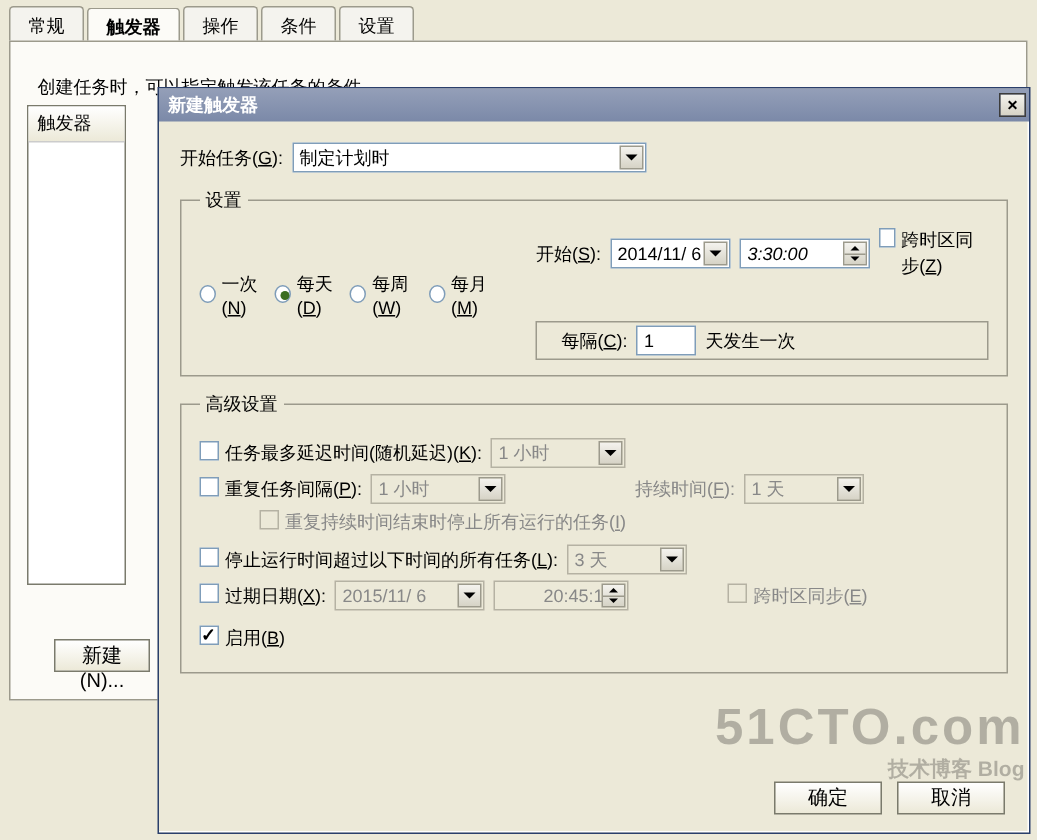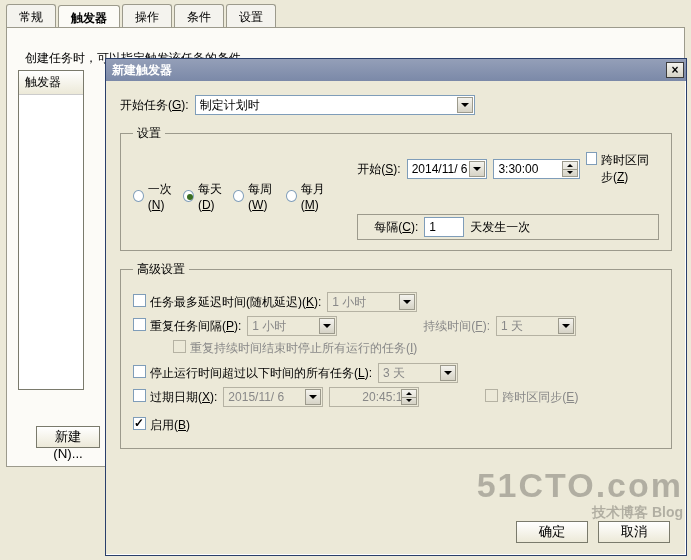--- a/index.html
+++ b/index.html
@@ -242,21 +242,21 @@
 
 <div class="dialog">
   <div class="titlebar">
     <span>新建触发器</span>
     <div class="close">×</div>
   </div>
 
   <div class="body">
     <div class="row" style="margin:4px 0 2px;">
       <span class="label">开始任务(<span class="u">G</span>):</span>
-      <div class="dropdown" style="width:280px;">
+      <div class="dropdown" style="width:236px;">
         <span>制定计划时</span>
         <div class="dd-btn"></div>
       </div>
     </div>
 
     <fieldset>
       <legend>设置</legend>
       <div class="settings-grid">
         <div class="freq-col" style="min-width:72px;">
           <label class="radio">
@@ -276,21 +276,21 @@
               <span>每月(<span class="u">M</span>)</span>
             </label>
         </div>
         <div style="flex:1;">
           <div class="row">
             <span class="label">开始(<span class="u">S</span>):</span>
             <div class="dropdown" style="width:100px;">
               <span>2014/11/ 6</span>
               <div class="dd-btn"></div>
             </div>
-            <div class="spin" style="width:108px;">
+            <div class="spin" style="width:108px;font-style:italic;">
               <span>3:30:00</span>
               <div class="spin-btns">
                   <span class="tri-up"></span>
                   <span class="tri-dn"></span>
                 </div>
             </div>
             <label class="chk">
               <span class="box"></span>
                 <span>跨时区同步(<span class="u">Z</span>)</span>
             </label>

